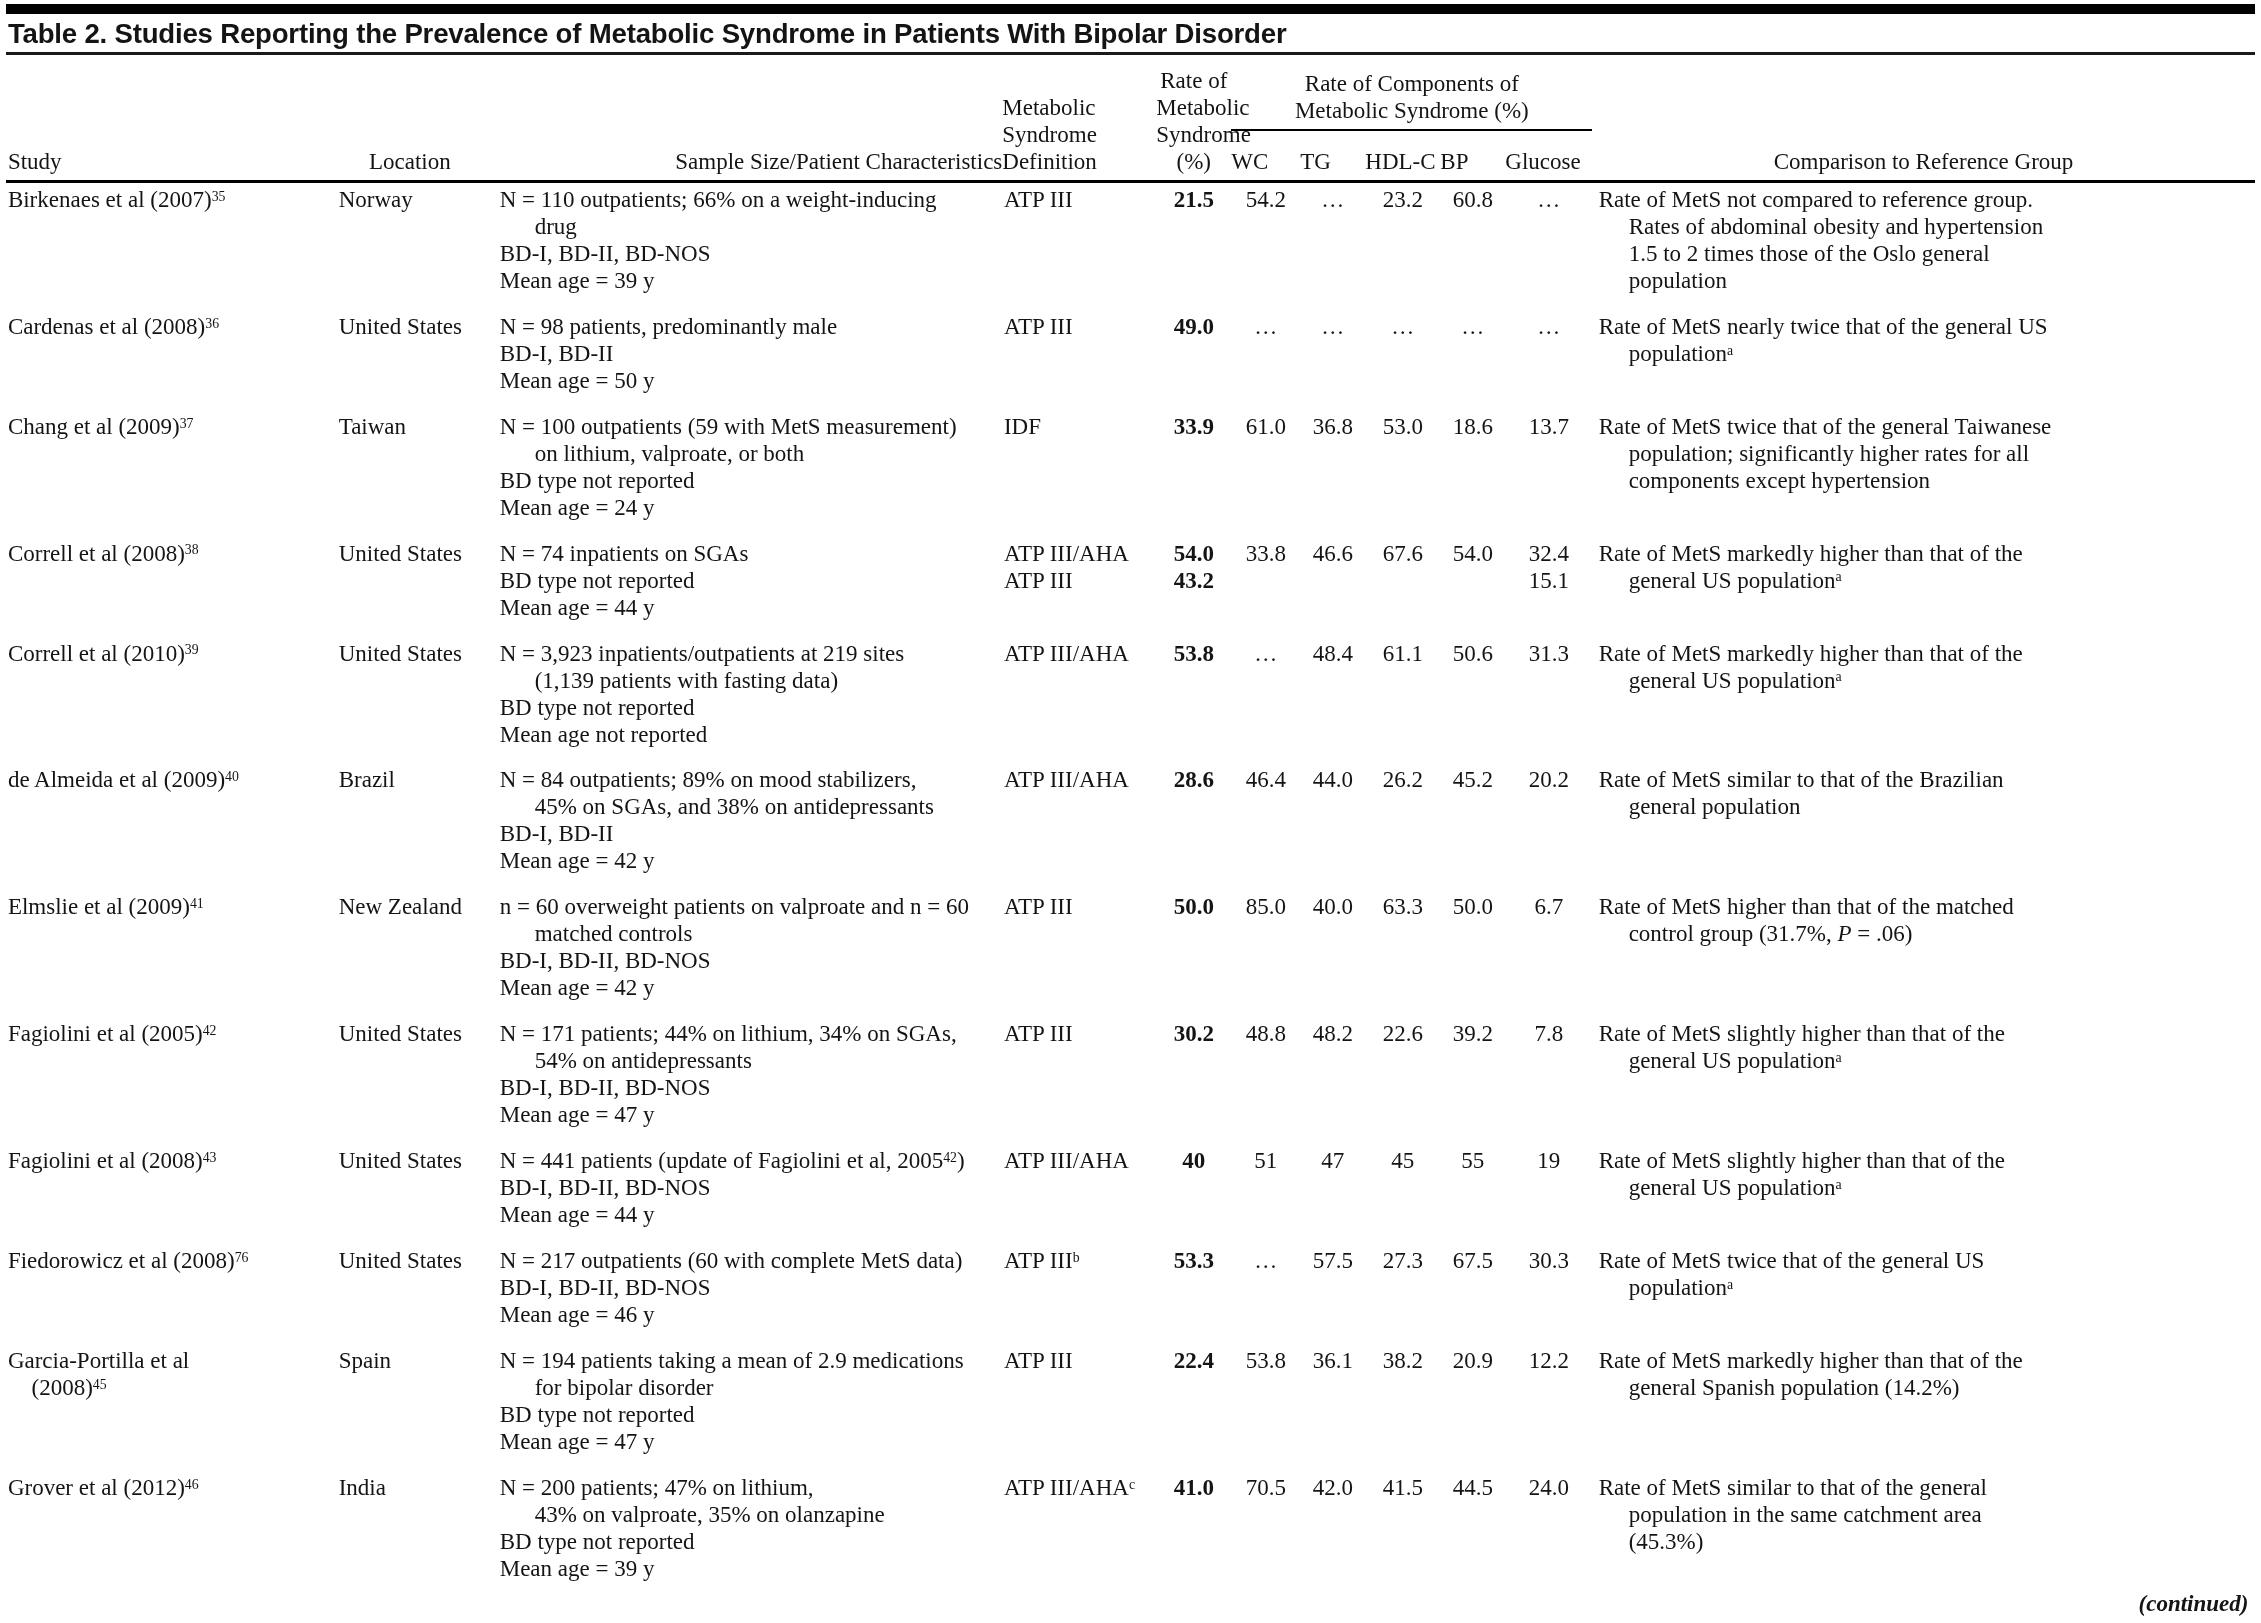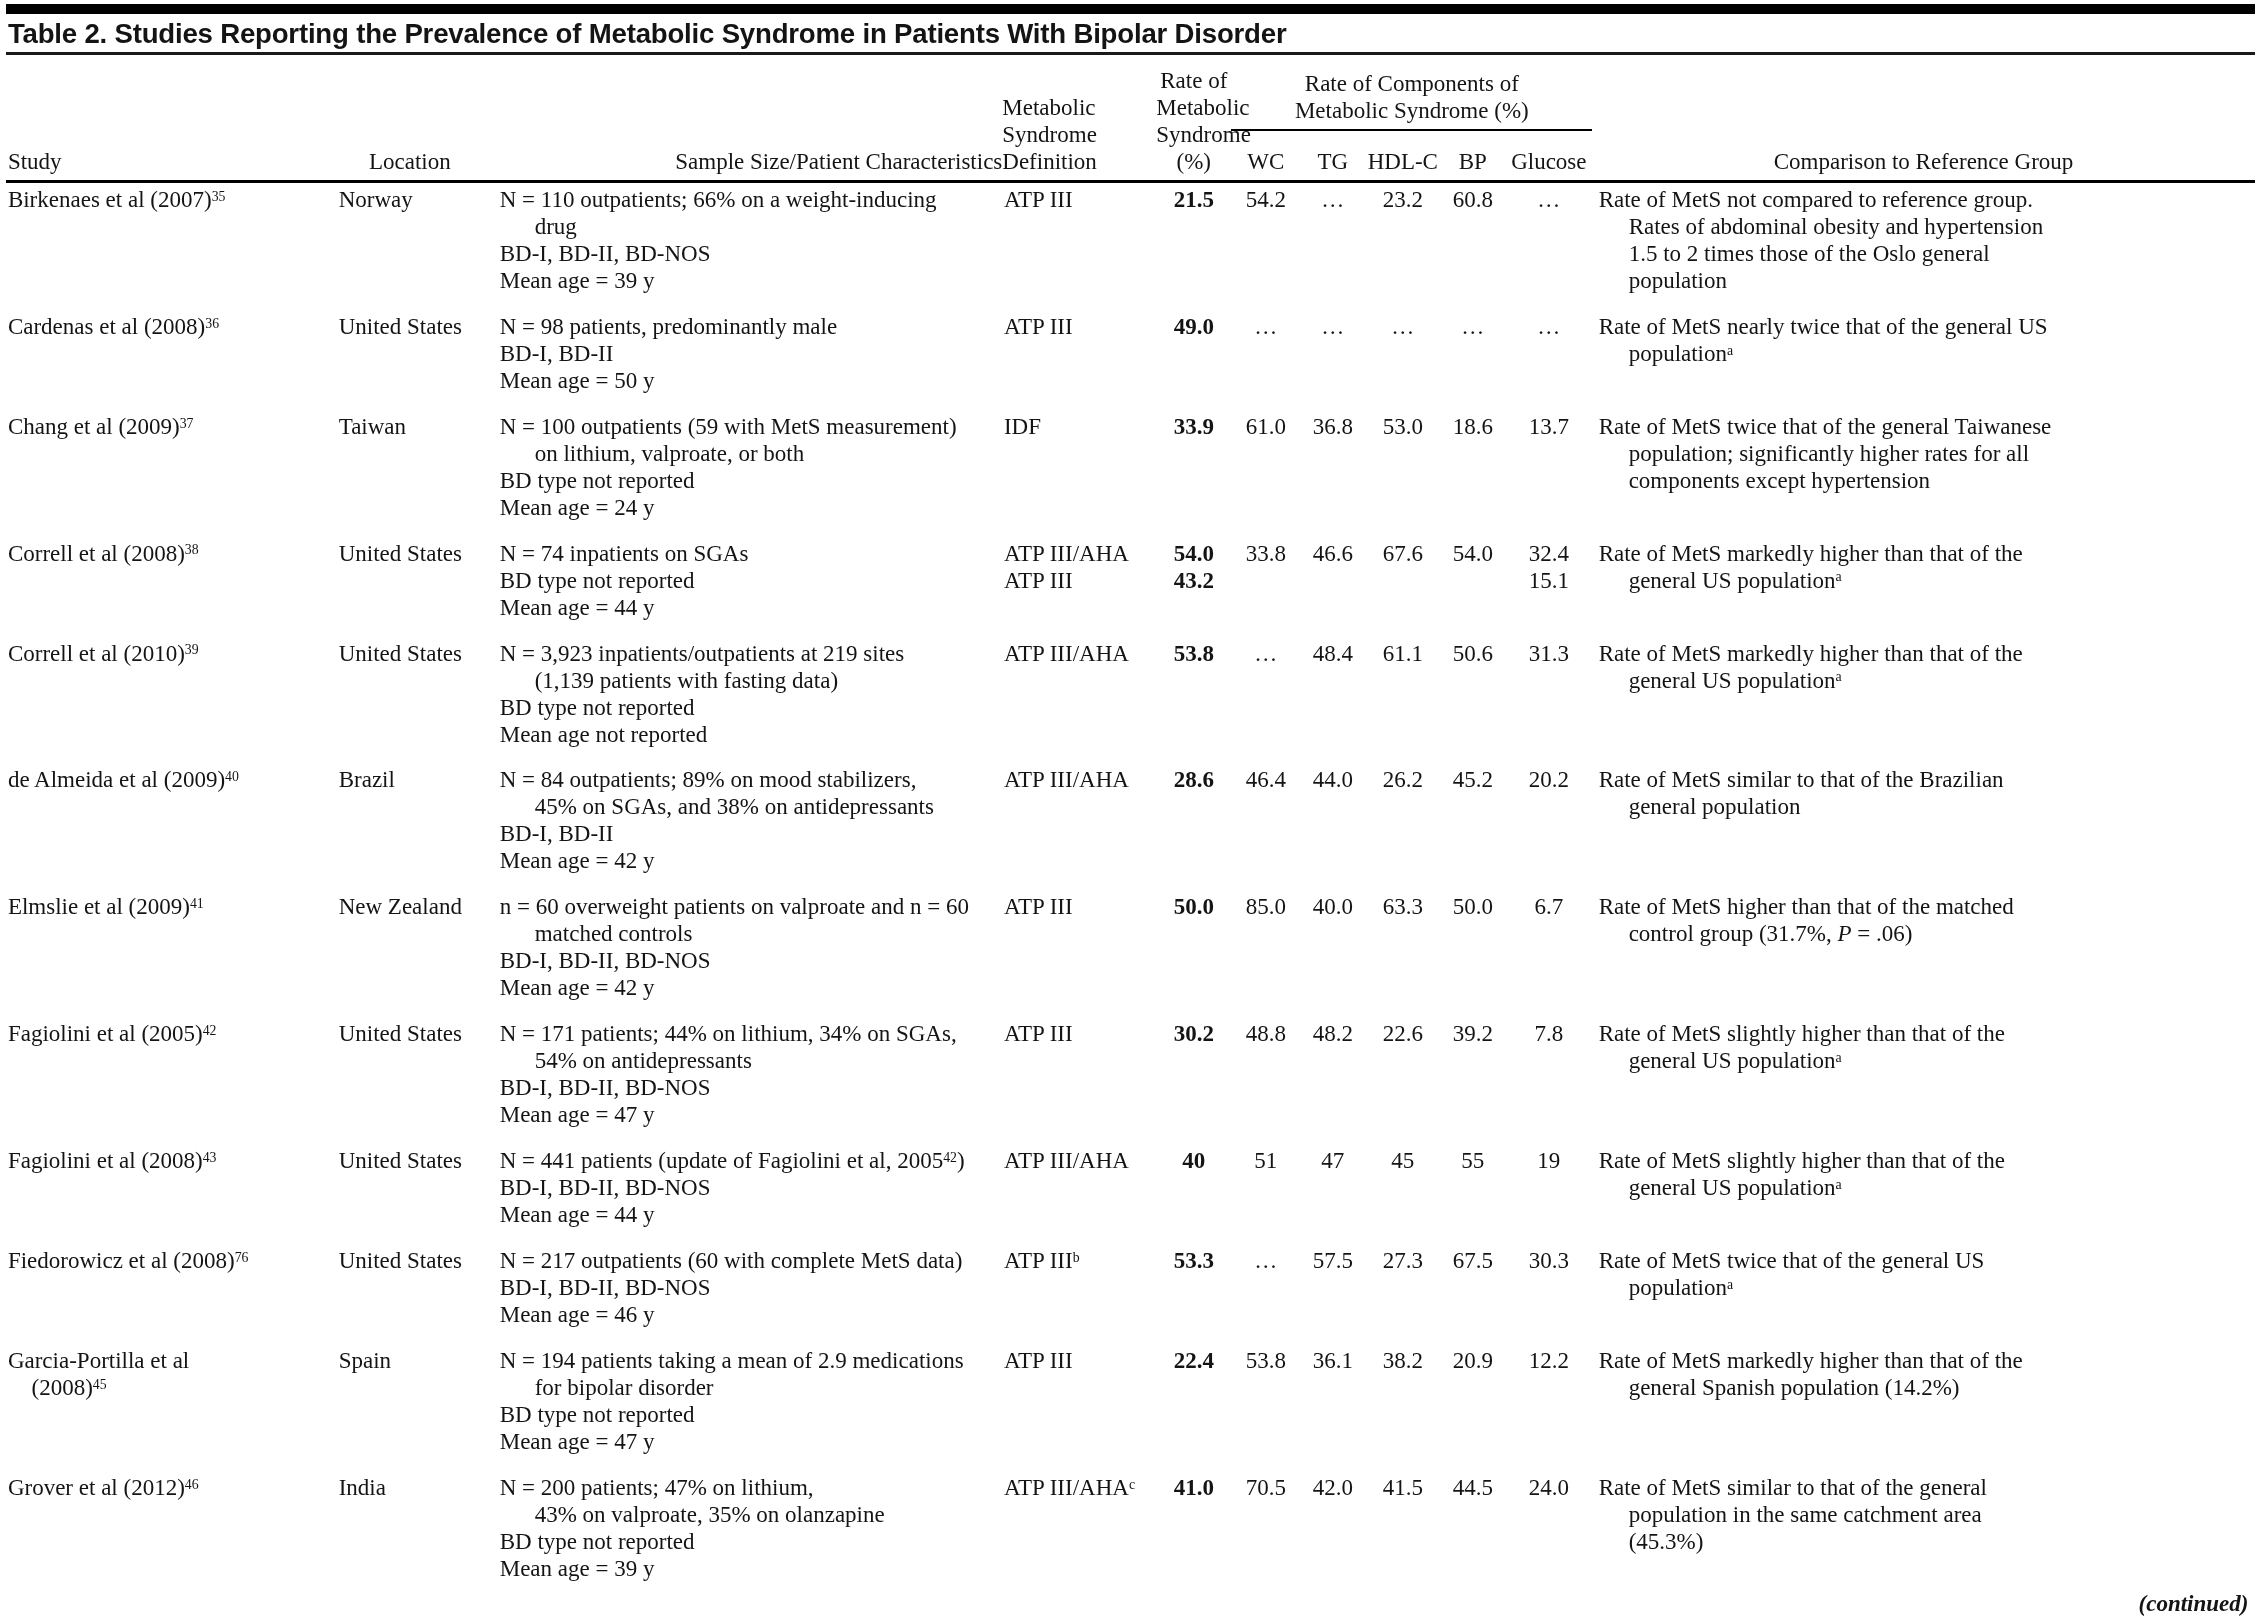--- a/index.html
+++ b/index.html
@@ -40,21 +40,21 @@
     vertical-align:bottom;
     padding:11px 0 4.7px 0;
     border-bottom:3.1px solid #000;
   }
   th.h-study{text-align:left;padding-left:1.6px;}
   th.h-loc{text-align:center;}
   th.h-samp{text-align:right;}
   th.h-def{text-align:left;}
   th.h-rate{text-align:center;}
   th.h-group{text-align:center;border-bottom:2.4px solid #000;padding-bottom:4.7px;}
-  th.h-sub{text-align:center;padding-top:15px;white-space:nowrap;overflow:visible;}
+  th.h-sub{text-align:left;padding-top:15px;white-space:nowrap;overflow:visible;}
   th.h-comparison{text-align:center;}
   .hl{white-space:nowrap;}
   tbody td{
     vertical-align:top;
     padding:7.9px 0 11px 0;
   }
   tbody tr:first-child td{padding-top:3px;margin-top:36px;}
   td.c-study{padding-left:1.6px;}
   td.c-loc{padding-left:9.4px;}
   td.c-samp{padding-left:9.4px;}

